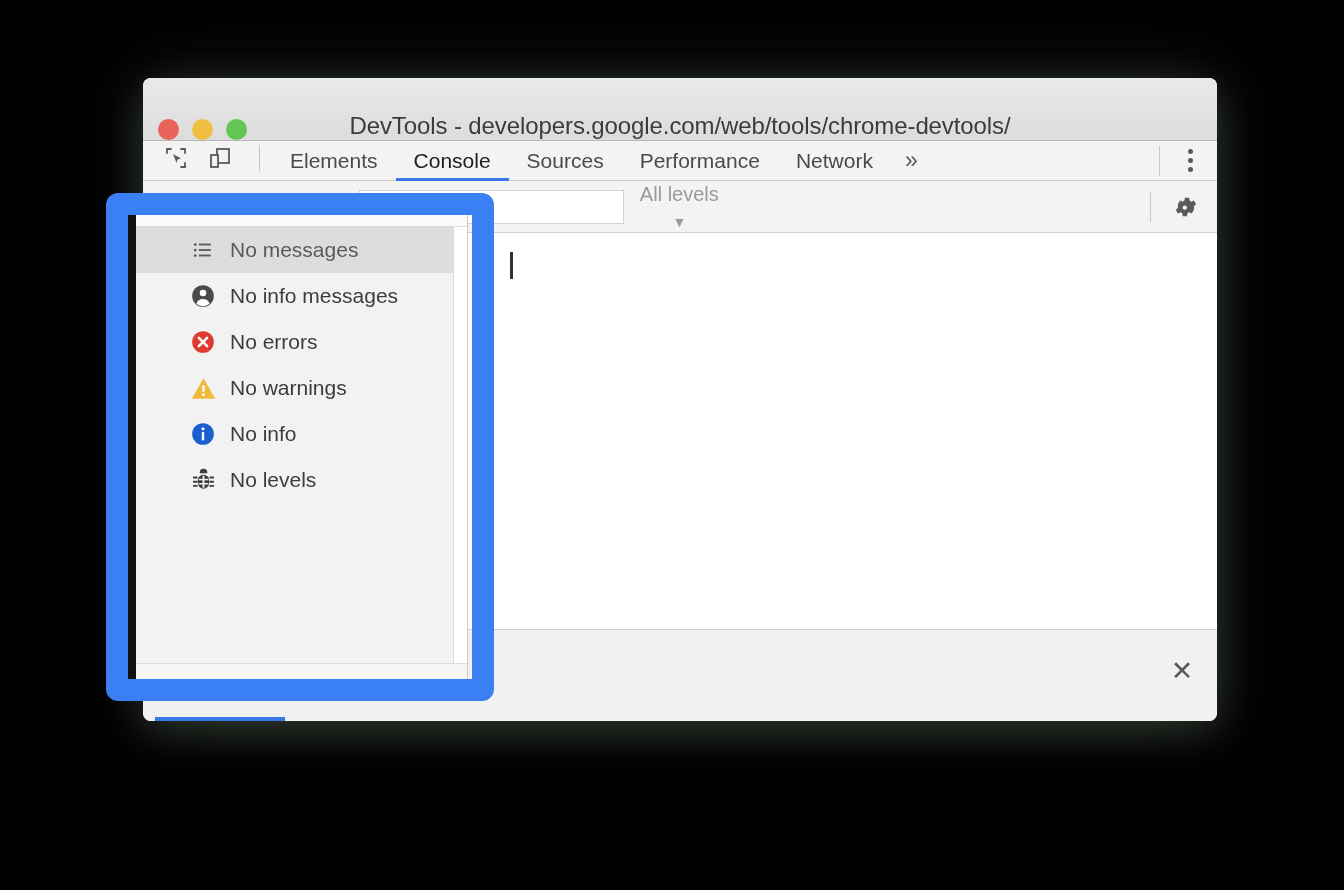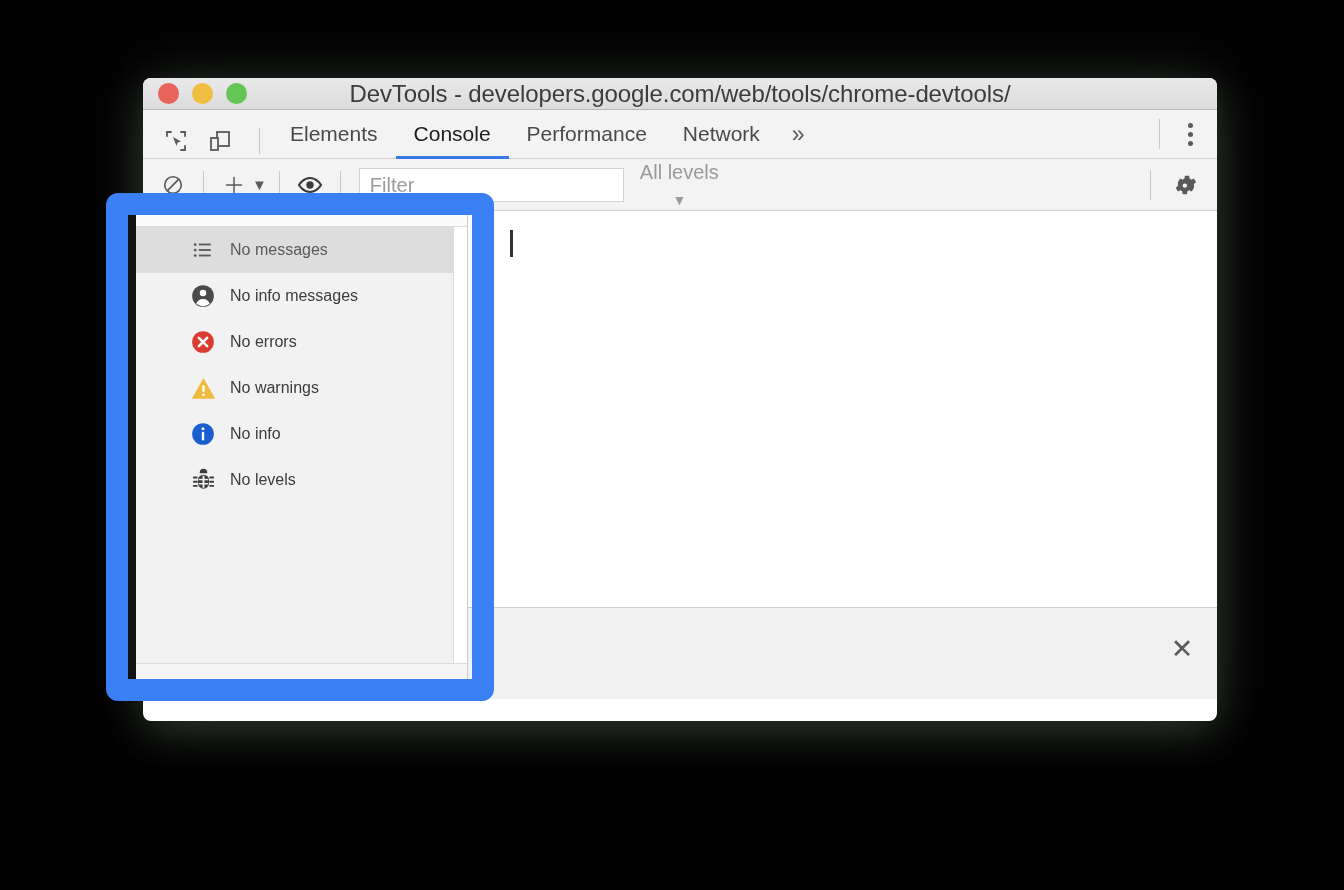--- a/index.html
+++ b/index.html
@@ -29,25 +29,25 @@
     background: #ffffff;
     border-radius: 8px 8px 8px 8px;
     box-shadow: 0 10px 40px rgba(160,180,160,0.22),
                 0 0 70px rgba(150,175,150,0.18);
     overflow: hidden;
   }
 
   
   #titlebar {
     position: relative;
-    height: 32px;
+    height: 63px;
     background: linear-gradient(to bottom, #e9e9e9 0%, #dcdcdc 100%);
     border-bottom: 1px solid #b8b8b8;
     display: flex;
-    align-items: center;
+    align-items: flex-end;
   }
   .traffic {
     display: flex;
     gap: 13px;
     margin-left: 15px;
   }
   .light {
     width: 21px; height: 21px; border-radius: 50%;
   }
   .light.red    { background: #e8645a; }
@@ -60,25 +60,25 @@
     text-align: center;
     font-size: 24px;
     color: #3c3c3c;
     letter-spacing: -0.1px;
     pointer-events: none;
   }
 
   
   #tabbar {
     position: relative;
-    height: 49px;
+    height: 40px;
     background: #f3f3f3;
     border-bottom: 1px solid #cfcfcf;
     display: flex;
-    align-items: flex-end;
+    align-items: flex-start;
   }
   .tb-icon-group { display: flex; align-items: center; padding-left: 16px; gap: 10px; }
   .tb-icon {
     width: 34px; height: 34px;
     display: flex; align-items: center; justify-content: center;
     color: #5a5a5a;
   }
   .tb-sep {
     width: 1px; height: 26px; background: #c6c6c6; margin: 0 12px;
   }
@@ -206,21 +206,21 @@
   #level-menu-top-strip {
     height: 17px;
     background: #fafafa;
     border-bottom: 1px solid #dcdcdc;
   }
   .menu-item {
     display: flex;
     align-items: center;
     height: 46px;
     padding-left: 52px;
-    font-size: 16px;
+    font-size: 21px;
     color: #3c3c3c;
   }
   .menu-item.selected { background: #dddddd; color: #5a5a5a; }
   .menu-item .mi-icon {
     width: 30px;
     height: 30px;
     margin-right: 12px;
     display: flex;
     align-items: center;
     justify-content: center;
@@ -295,20 +295,21 @@
             <rect x="9" y="3" width="12" height="14"></rect>
             <rect x="3" y="9" width="7" height="12" fill="#f3f3f3"></rect>
           </svg>
         </span>
         <span class="tb-sep"></span>
       </div>
 
       <div id="tabs">
         <div class="tab">Elements</div>
         <div class="tab active">Console</div>
+        <div class="tab">Sources</div>
         <div class="tab">Performance</div>
         <div class="tab">Network</div>
         <div class="tab overflow">»</div>
       </div>
 
       <div id="tabbar-right">
         <span class="vline"></span>
         <span class="kebab">
           <i></i>
             <i></i>

